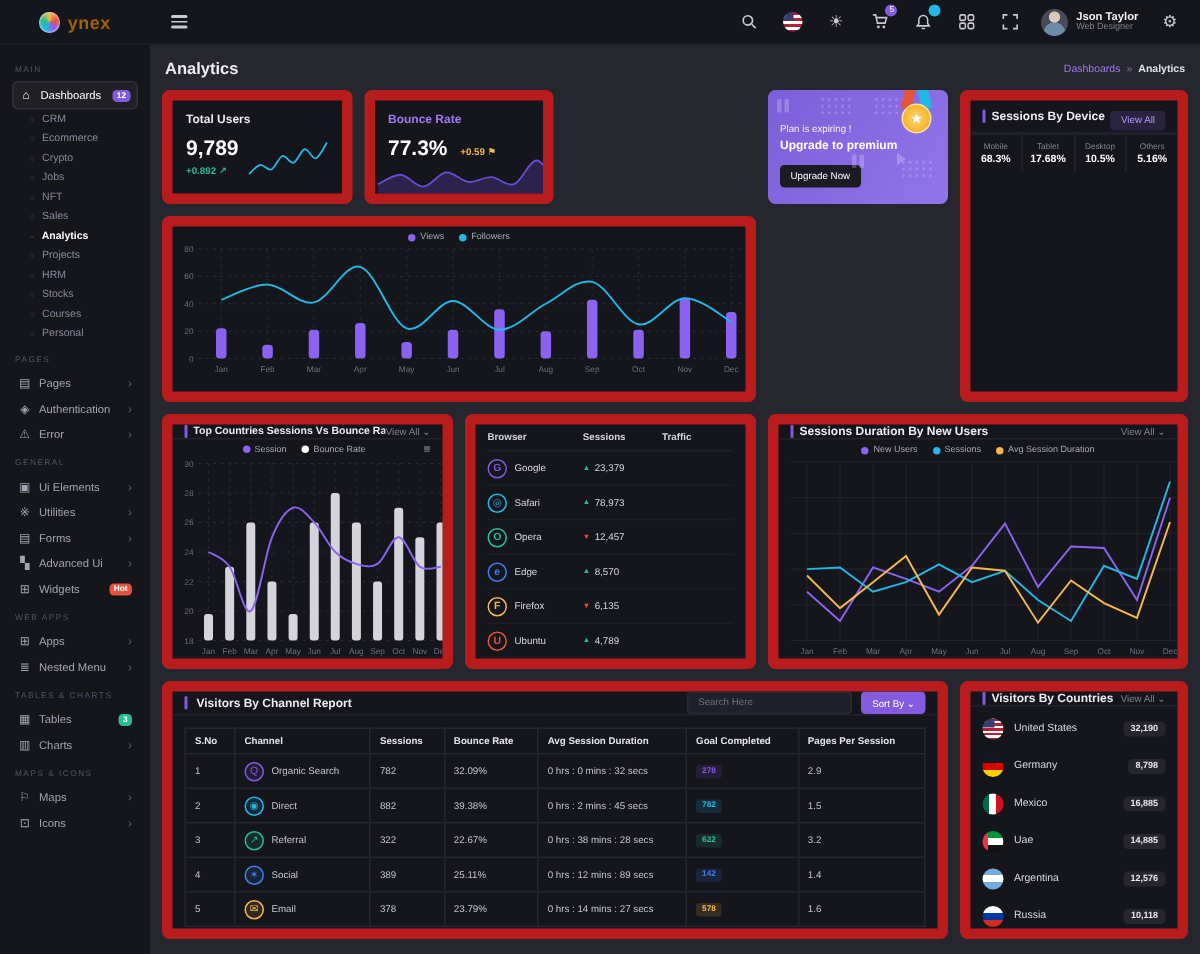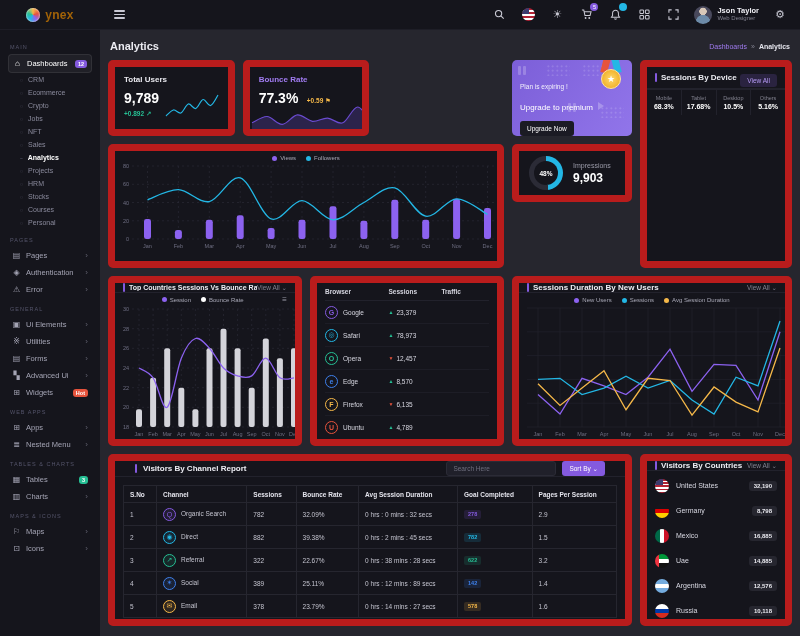--- a/index.html
+++ b/index.html
@@ -58,21 +58,21 @@
   .stat .st-t{font-size:8px;font-weight:bold;color:#e8e8ee}
   .stat .st-t.purple{color:#a07bf0}
   .stat .st-v{font-size:14px;font-weight:bold;color:#fff;margin-top:6px}
   .stat .st-d{font-size:6.5px;margin-top:4px;font-weight:bold}
   .spark{position:absolute;right:8px;top:26px;width:56px;height:26px}
   .sparkarea{position:absolute;left:0;right:0;bottom:0;height:24px}
   .lv-btn{position:absolute;right:9px;top:26px;width:20px;height:20px;border-radius:5px;background:#23b7e5;display:flex;align-items:center;justify-content:center;cursor:pointer}
   
   .upgrade{grid-column:2;grid-row:1;background:linear-gradient(125deg,#7c5fd8,#9175ea);border:none;padding:9px 8px;color:#fff}
   .upgrade .l1{font-size:6.5px;opacity:.9}
-  .upgrade .l2{font-size:8px;font-weight:normal;margin-top:13px}
+  .upgrade .l2{font-size:8px;font-weight:bold;margin-top:2px}
   .upg-btn{margin-top:9px;background:#1b1b24;color:#fff;border:none;font-size:6.5px;padding:4px 7px;border-radius:3px;cursor:pointer;font-family:inherit}
   .medal{position:absolute;top:0;right:10px;width:22px;height:30px}
   .medal .rb1,.medal .rb2{position:absolute;top:-2px;width:7px;height:15px}
   .medal .rb1{left:2px;background:#e6533c;transform:rotate(14deg)}
   .medal .rb2{right:2px;background:#23b7e5;transform:rotate(-14deg)}
   .medal .coin{position:absolute;top:9px;left:1px;width:20px;height:20px;border-radius:50%;background:radial-gradient(#ffd96b,#eda416);border:1.5px solid #ffe49a;display:flex;align-items:center;justify-content:center;color:#fff;font-size:9px}
   .u-dots{position:absolute;width:24px;height:12px;background-image:radial-gradient(rgba(255,255,255,.4) .8px,transparent 1px);background-size:4.5px 4.5px;opacity:.5}
   .u-bar{position:absolute;background:rgba(255,255,255,.22);width:3px;height:9px;border-radius:1px}
   .u-tri{position:absolute;width:0;height:0;border-left:6px solid rgba(255,255,255,.25);border-top:4px solid transparent;border-bottom:4px solid transparent}
   
@@ -112,21 +112,21 @@
   .tr-row:last-child{border-bottom:none}
   .c-browser{flex:1.2;display:flex;align-items:center;gap:5px}
   .c-sess{flex:1;display:flex;align-items:center;gap:3px}
   .c-traf{flex:.9}
   .bico{width:13px;height:13px;border-radius:50%;border:1px solid;display:flex;align-items:center;justify-content:center;font-size:7px;font-weight:bold;flex:none}
   .updn{font-size:5px}
   .track{width:100%;height:3px;border-radius:2px;background:#2b2b36;overflow:hidden}
   .fill{height:100%;border-radius:2px;background:#845adf}
   
   .channel{grid-column:1/span 2;grid-row:5;display:flex;flex-direction:column}
-  .ch-head{height:26px;display:flex;align-items:center;padding:0 20px;border-bottom:1px solid #22222c;gap:6px}
+  .ch-head{height:26px;display:flex;align-items:center;padding:0 8px;border-bottom:1px solid #22222c;gap:6px}
   .search-inp{margin-left:auto;background:#20202a;border:1px solid #2b2b36;border-radius:3px;color:#c4c4cf;font-size:6.5px;padding:3px 6px;width:110px;font-family:inherit}
   .search-inp::placeholder{color:#6e6e7e}
   .sort-btn{background:#845adf;color:#fff;border:none;border-radius:3px;font-size:6.5px;padding:3.5px 7px;cursor:pointer;font-family:inherit}
   table.ch{width:calc(100% - 16px);margin:8px;border-collapse:collapse;font-size:6.5px}
   table.ch th,table.ch td{border:1px solid #26262f;text-align:left;padding:4.5px 6px;white-space:nowrap}
   table.ch th{color:#e4e4ec;font-weight:bold}
   table.ch td{color:#c4c4cf}
   .ch-ic{display:inline-flex;width:13px;height:13px;border-radius:50%;border:1px solid;align-items:center;justify-content:center;font-size:7px;margin-right:5px;vertical-align:middle}
   .goal-badge{display:inline-block;font-size:5.5px;font-weight:bold;padding:1.5px 4px;border-radius:2px}
   
@@ -471,29 +471,20 @@
             <text x="187" y="87" text-anchor="middle" font-size="5.5" fill="#6e6e82">Jun</text>
             <text x="218" y="87" text-anchor="middle" font-size="5.5" fill="#6e6e82">Jul</text>
             <text x="248.9" y="87" text-anchor="middle" font-size="5.5" fill="#6e6e82">Aug</text>
             <text x="279.8" y="87" text-anchor="middle" font-size="5.5" fill="#6e6e82">Sep</text>
             <text x="310.7" y="87" text-anchor="middle" font-size="5.5" fill="#6e6e82">Oct</text>
             <text x="341.6" y="87" text-anchor="middle" font-size="5.5" fill="#6e6e82">Nov</text>
             <text x="372.5" y="87" text-anchor="middle" font-size="5.5" fill="#6e6e82">Dec</text>
           </svg></div>
     </div>
 
-    <div class="card gcard" style="grid-column:2;grid-row:2">
-      <div class="gauge" style="background: conic-gradient(rgb(35, 183, 229) 0deg, rgb(35, 183, 229) 48%, rgb(43, 43, 54) 48%, rgb(43, 43, 54) 100%);">
-          <div class="gh">48%</div>
-        </div>
-      <div class="gtxt">
-          <div class="gl">Impressions</div>
-        <div class="gv">9,903</div>
-        </div>
-    </div>
 
     <div class="left-duo">
       <div class="card halfcard">
         <div class="card-h">
             <span class="bar"></span>
             <span class="t" style="font-size:7px">Top Countries Sessions Vs Bounce Rate</span>
           <span class="sp viewall-lnk">View All ⌄</span>
           </div>
         <div class="tc-legend-row">
           <div class="legend" id="tc-legend">

